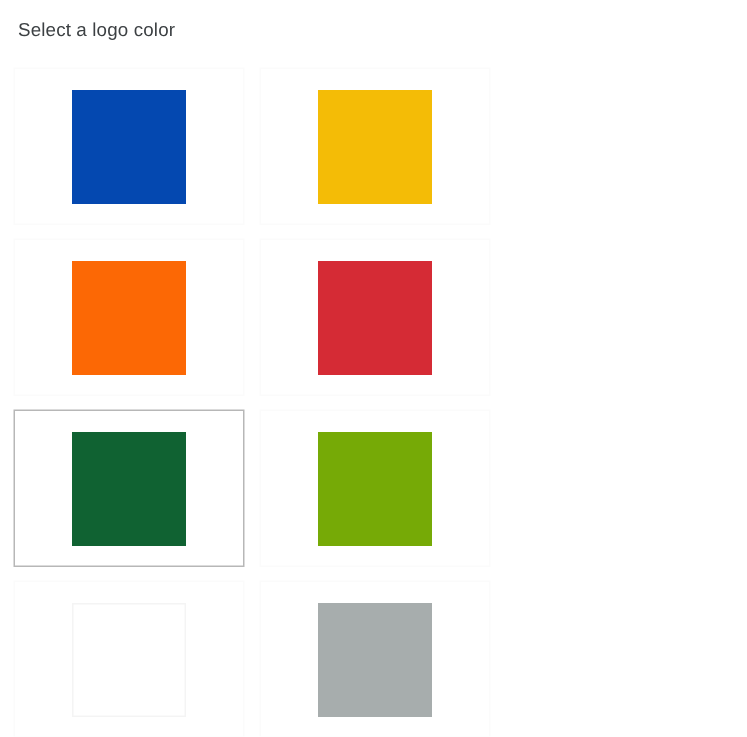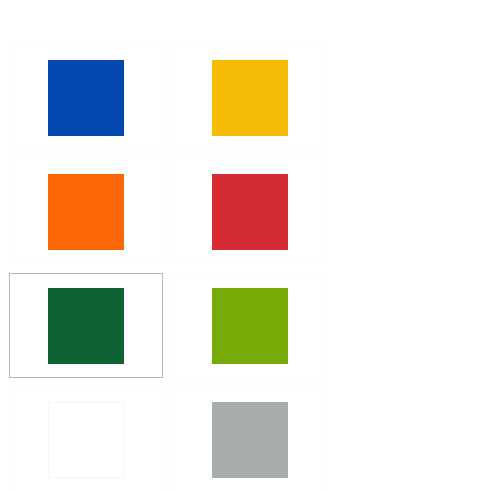--- a/index.html
+++ b/index.html
@@ -62,20 +62,21 @@
   }
   .color-swatch.is-light {
     border: 1px solid #f4f4f4;
   }
 </style>
 </head>
 <body style="background: rgb(255, 255, 255);">
 
 <div id="app">
 
+  <div class="page-title" style="color: rgb(60, 64, 67);">Select a logo color</div>
 
   <div class="color-grid" id="color-grid">
       <div class="color-cell" role="radio" aria-checked="false">
         <span class="color-swatch" style="background: rgb(4, 72, 176);"></span>
       </div>
       <div class="color-cell" role="radio" aria-checked="false">
         <span class="color-swatch" style="background: rgb(244, 188, 6);"></span>
       </div>
       <div class="color-cell" role="radio" aria-checked="false">
         <span class="color-swatch" style="background: rgb(252, 104, 5);"></span>

